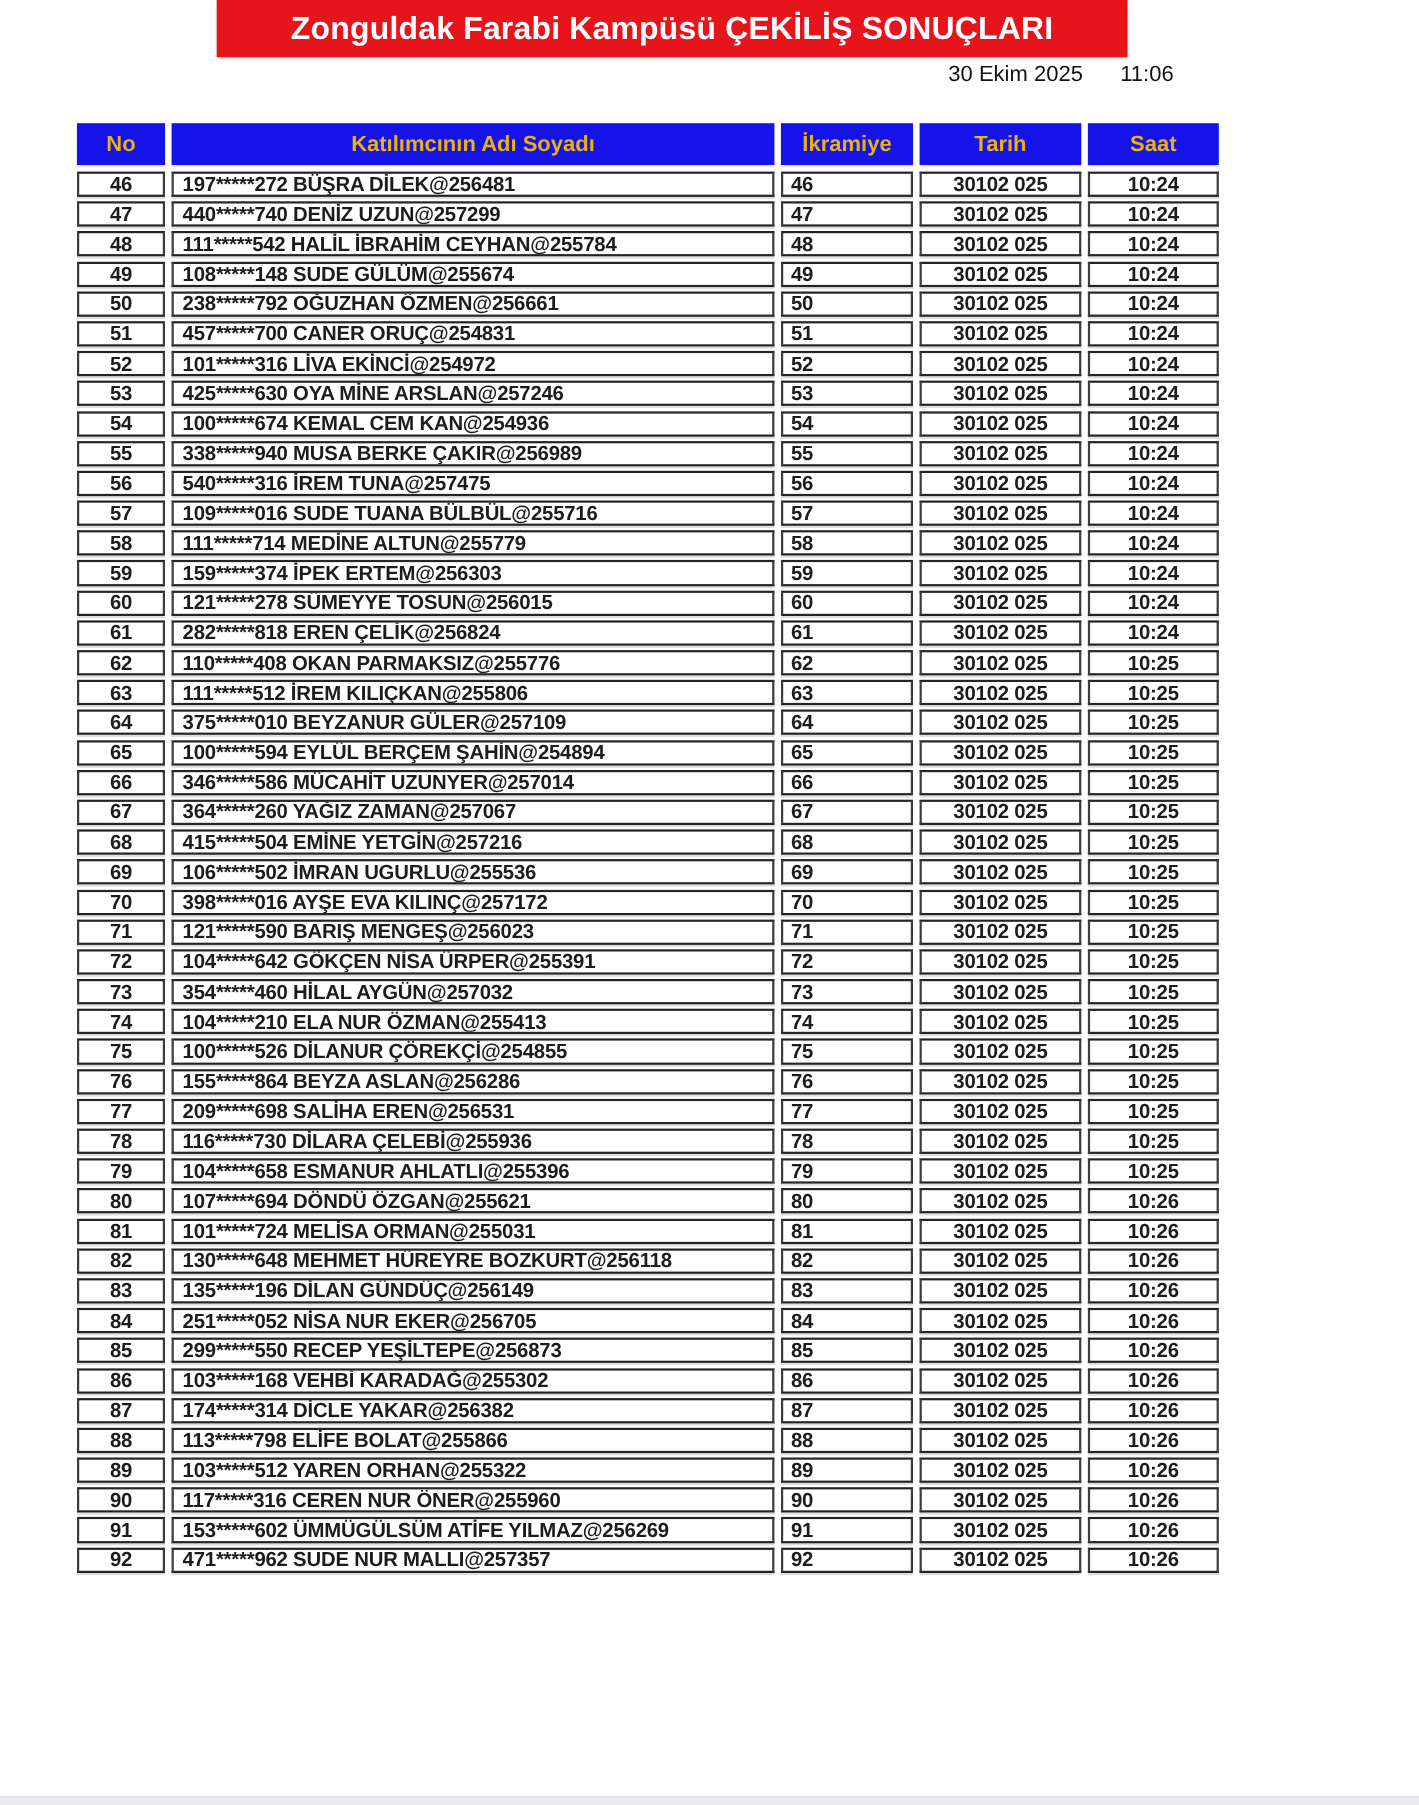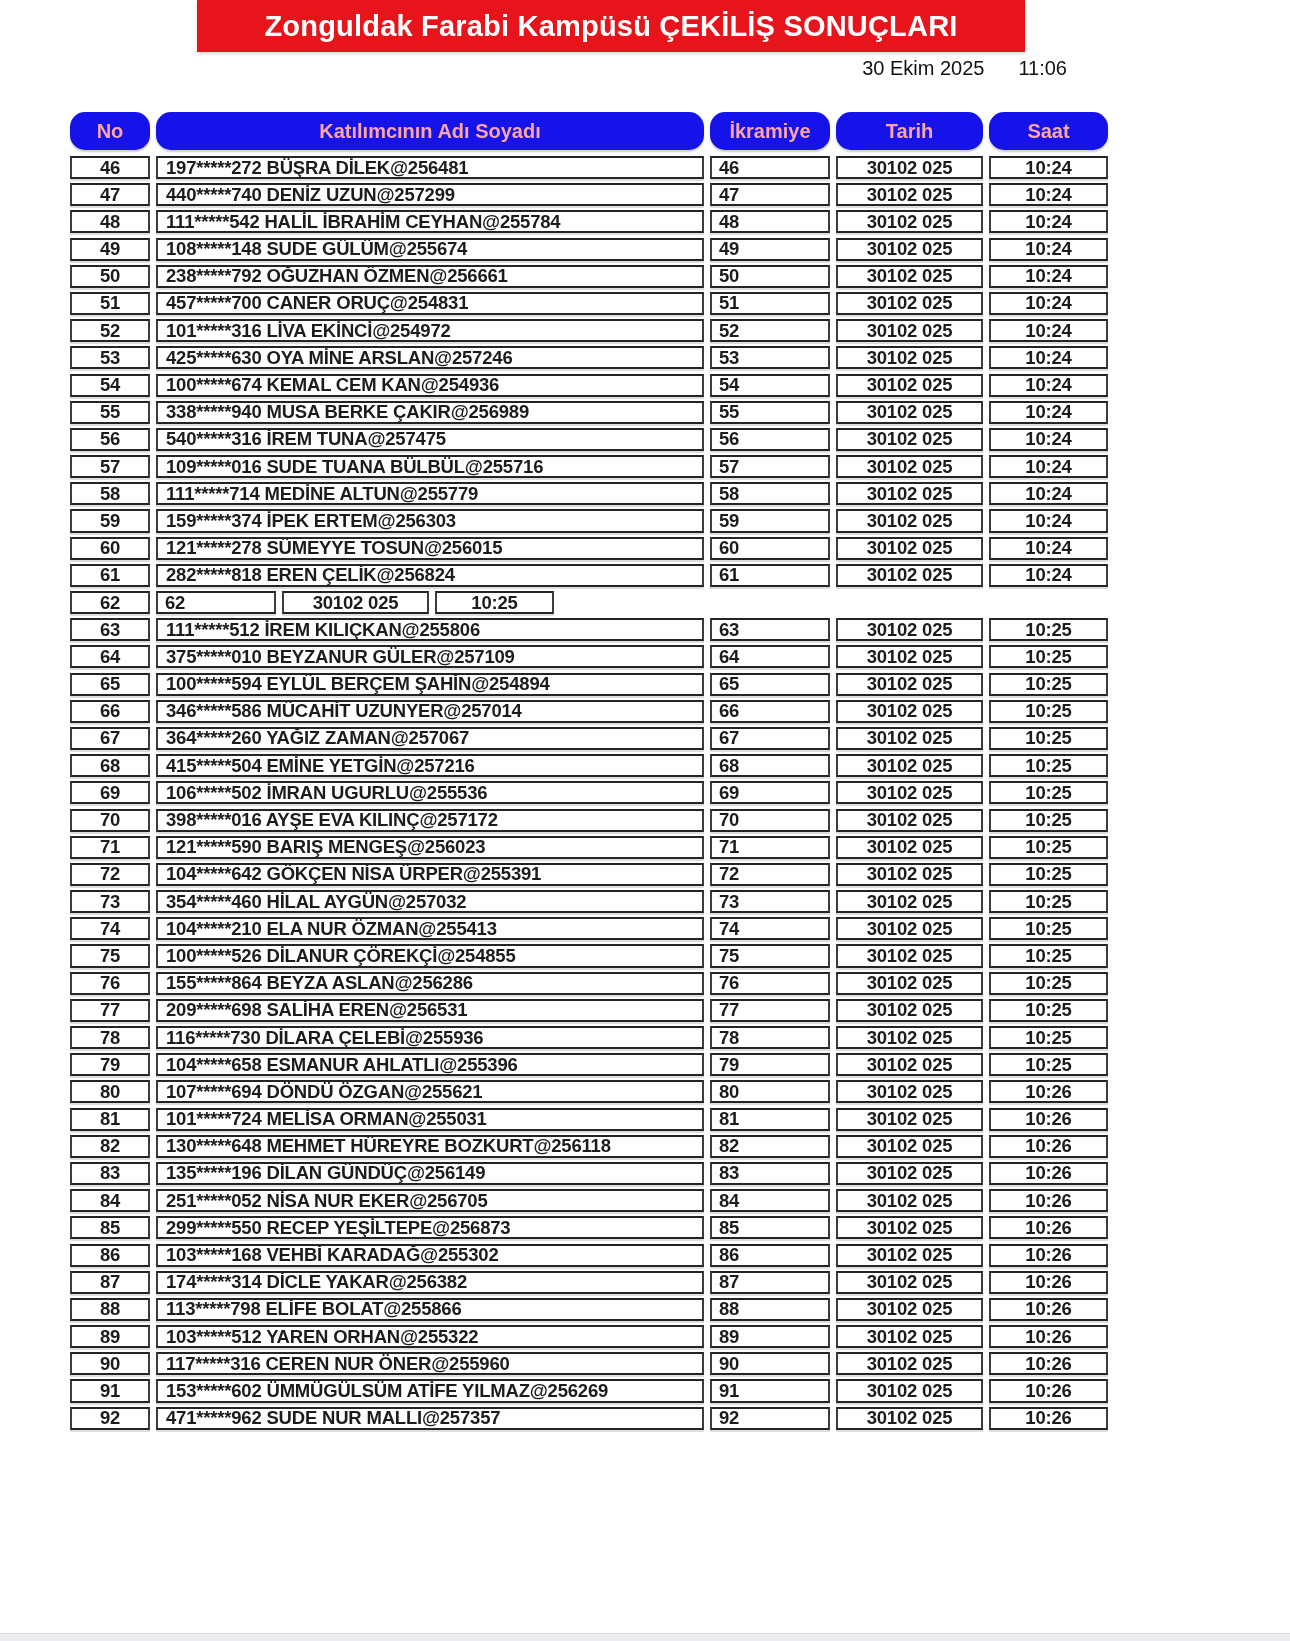--- a/index.html
+++ b/index.html
@@ -23,24 +23,23 @@
   }
   
   .datetime{
     position:absolute;top:57px;right:223px;
     font-size:20px;color:#111;display:flex;gap:34px;margin-left:16px;
   }
   
   .tablewrap{position:absolute;left:70px;top:112px;width:1040px;}
   .hdr{display:flex;gap:6px;height:38px;}
   .hdr .hcell{
-    color:#fca5a5;font-weight:bold;font-size:20px;
+    color:#eab308;font-weight:bold;font-size:20px;
     display:flex;align-items:center;justify-content:center;
     box-shadow:0 2px 2px rgba(0,0,0,0.2);
-    border-radius:15px;
   }
   .c0{width:80px;}  .c1{width:548px;} .c2{width:120px;}
   .c3{width:147px;} .c4{width:119px;}
   .rows{margin-top:6px;display:flex;flex-direction:column;gap:4.1px;}
   .row{display:flex;gap:6px;font-weight:bold;}
   .cell{
     box-sizing:border-box;height:23.1px;
     border:2px solid #242424;
     border-left-color:#3c3c3c;border-right-color:#3c3c3c;
     background:#fff;
@@ -202,20 +201,21 @@
   <div class="row">
     <div class="cell center c0">61</div>
     <div class="cell name  c1">282*****818 EREN ÇELİK@256824</div>
     <div class="cell prize c2">61</div>
     <div class="cell center c3">30102 025</div>
     <div class="cell center c4">10:24</div>
   </div>
 
   <div class="row">
     <div class="cell center c0">62</div>
+    <div class="cell name  c1">110*****408 OKAN PARMAKSIZ@255776</div>
     <div class="cell prize c2">62</div>
     <div class="cell center c3">30102 025</div>
     <div class="cell center c4">10:25</div>
   </div>
 
   <div class="row">
     <div class="cell center c0">63</div>
     <div class="cell name  c1">111*****512 İREM KILIÇKAN@255806</div>
     <div class="cell prize c2">63</div>
     <div class="cell center c3">30102 025</div>

